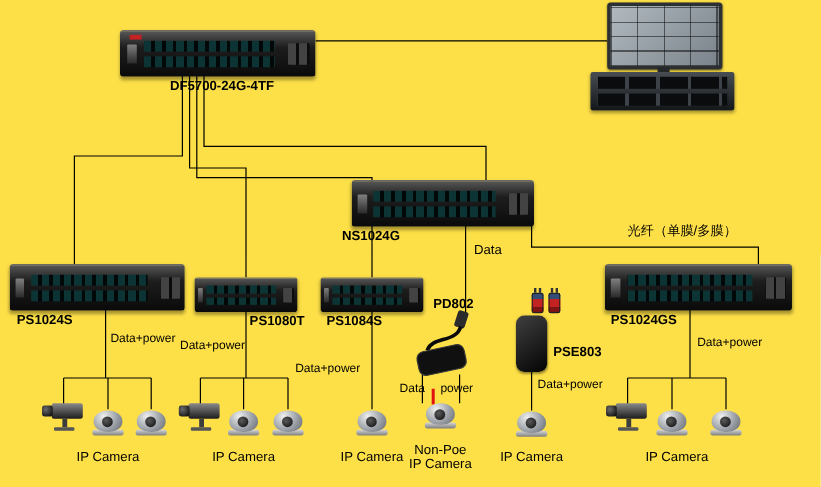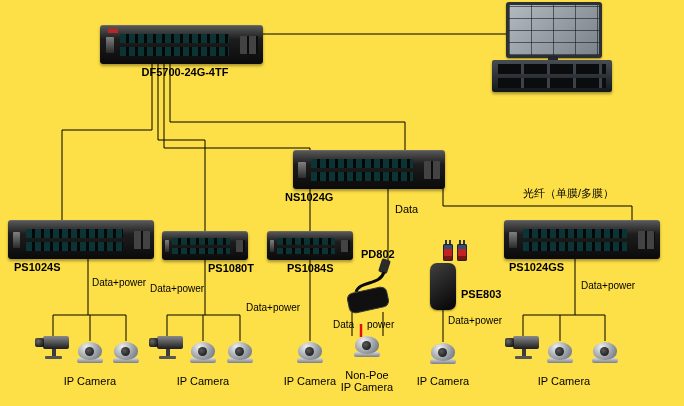--- a/index.html
+++ b/index.html
@@ -28,21 +28,21 @@
   .p-ps1024gs{left:504px;top:220px;width:156px;height:38px;}
 
   
   .lbl{position:absolute;font-size:11px;line-height:12px;white-space:nowrap;}
   .dev-label{font-weight:bold;}
   .l-df5700  {left:105px;top:66px;width:160px;text-align:center;}
   .l-nvr     {left:500px;top:93px;width:105px;text-align:center;}
   .l-ns1024g {left:285px;top:191px;}
   .l-ps1024s {left:14px; top:261px;}
   .l-ps1080t {left:168px;top:262px;padding-left:40px;}
-  .l-ps1084s {left:287px;top:262px;text-align:center;}
+  .l-ps1084s {left:272px;top:262px;text-align:center;}
   .l-ps1024gs{left:509px;top:261px;}
   .l-pd802   {left:361px;top:248px;}
   .l-pse803  {left:461px;top:288px;}
   .l-fiber   {left:487px;top:187px;font-weight:normal;margin-left:36px;}
   .l-data    {left:395px;top:203px;}
   .l-ac      {left:432px;top:216px;width:72px;text-align:center;color:#ff0000;
               font-weight:bold;font-size:10px;line-height:11px;}
   .l-dp1 {left:92px; top:277px;font-size:10px;}
   .l-dp2 {left:150px;top:283px;font-size:10px;}
   .l-dp3 {left:246px;top:302px;font-size:10px;}

